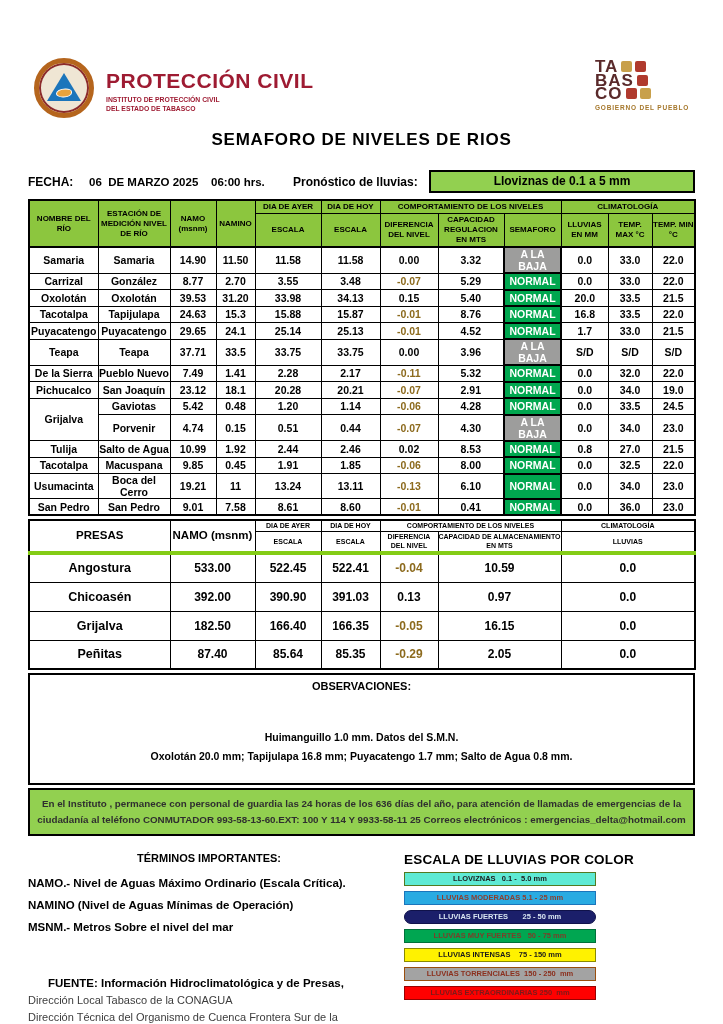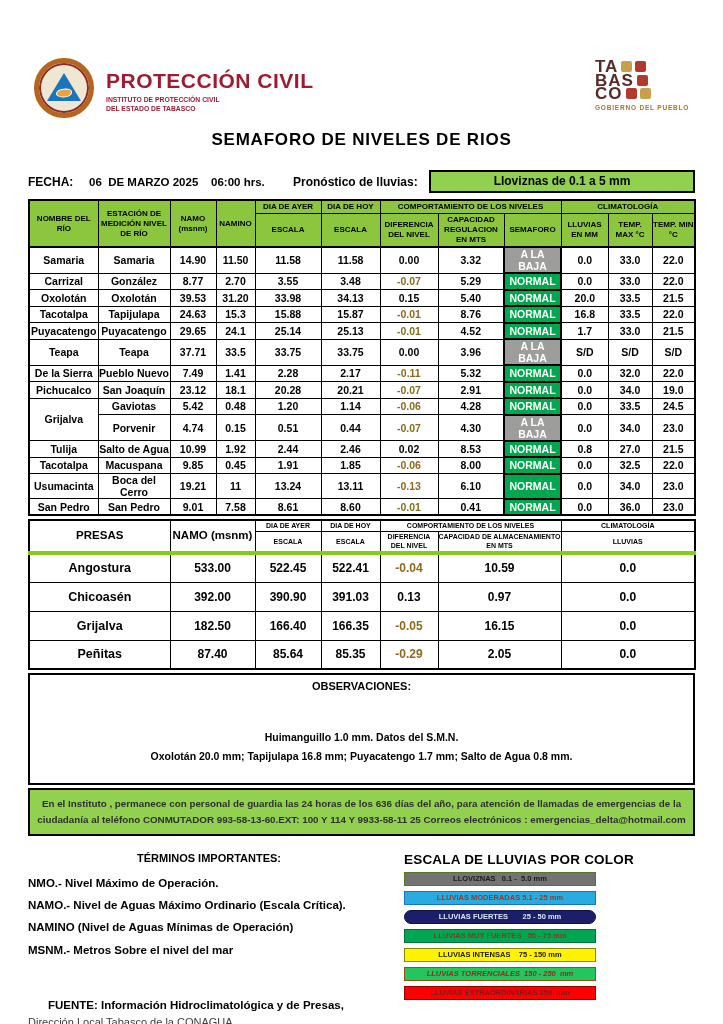--- a/index.html
+++ b/index.html
@@ -445,38 +445,37 @@
 
     <div class="note">
       <div>En el Instituto , permanece con personal de guardia las 24 horas de los 636 días del año, para atención de llamadas de emergencias de la</div>
       <div>ciudadanía al teléfono  CONMUTADOR  993-58-13-60.EXT: 100 Y 114  Y 9933-58-11 25   Correos electrónicos : emergencias_delta@hotmail.com</div>
     </div>
 
     <div class="bottom">
       <div class="terms">
         <div class="terms-title">TÉRMINOS IMPORTANTES:</div>
         <div id="terms-list">
-            <div class="term-item">NMO.- Nivel Máximo de Operación.</div>
             <div class="term-item">NAMO.- Nivel de Aguas Máximo Ordinario (Escala Crítica).</div>
             <div class="term-item">NAMINO (Nivel de Aguas Mínimas de Operación)</div>
             <div class="term-item">MSNM.- Metros Sobre el nivel del mar</div>
           </div>
         <div class="fuente">
           <div class="fuente-title">FUENTE: Información Hidroclimatológica y de Presas,</div>
           <div class="fuente-line">Dirección Local Tabasco de la CONAGUA</div>
           <div class="fuente-line">Dirección Técnica del Organismo de Cuenca Frontera Sur de la CONAGUA</div>
         </div>
       </div>
       <div class="legend">
         <div class="legend-title">ESCALA DE LLUVIAS POR COLOR</div>
         <div id="legend-bars">
-            <div class="legend-bar" style="background: #737373; color: rgb(26, 26, 26); border-color: rgb(82, 122, 33);">LLOVIZNAS   0.1 -  5.0 mm</div>
+            <div class="legend-bar" style="background: #5eead4; color: rgb(26, 26, 26); border-color: rgb(82, 122, 33);">LLOVIZNAS   0.1 -  5.0 mm</div>
             <div class="legend-bar" style="background: rgb(41, 171, 226); color: rgb(139, 62, 47); border-color: rgb(27, 117, 187);">LLUVIAS MODERADAS 5.1 - 25 mm</div>
             <div class="legend-bar" style="background: rgb(27, 31, 106); color: rgb(217, 230, 242); border-color: rgb(16, 18, 74); border-radius: 7px;">LLUVIAS FUERTES       25 - 50 mm</div>
             <div class="legend-bar" style="background: rgb(0, 166, 81); color: rgb(123, 63, 42); border-color: rgb(0, 112, 58);">LLUVIAS MUY FUERTES   50 - 75 mm</div>
             <div class="legend-bar" style="background: rgb(255, 242, 0); color: rgb(26, 26, 26); border-color: rgb(138, 138, 0);">LLUVIAS INTENSAS    75 - 150 mm</div>
-            <div class="legend-bar" style="background: #22c55e; color: rgb(139, 47, 29); border-color: rgb(154, 78, 14); font-style: italic;">LLUVIAS TORRENCIALES  150 - 250  mm</div>
+            <div class="legend-bar" style="background: #a3a3a3; color: rgb(139, 47, 29); border-color: rgb(154, 78, 14);">LLUVIAS TORRENCIALES  150 - 250  mm</div>
             <div class="legend-bar" style="background: rgb(255, 0, 0); color: rgb(123, 26, 26); border-color: rgb(153, 0, 0);">LLUVIAS EXTRAORDINARIAS 250  mm</div>
           </div>
       </div>
     </div>
   </div>
 </div>
 
 </body></html>

